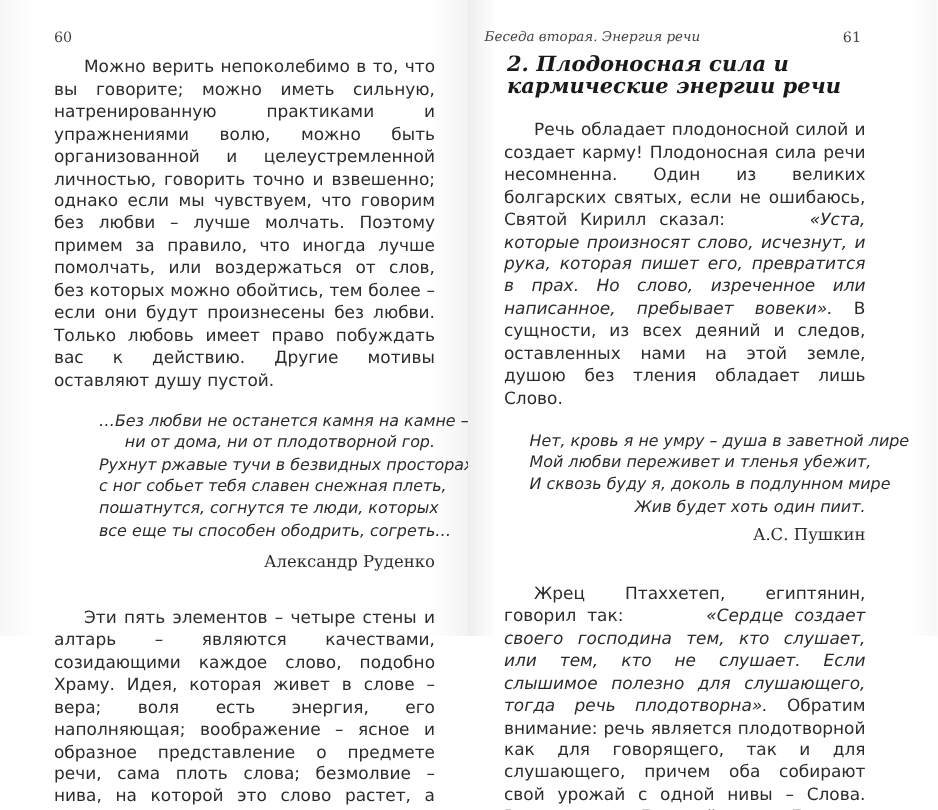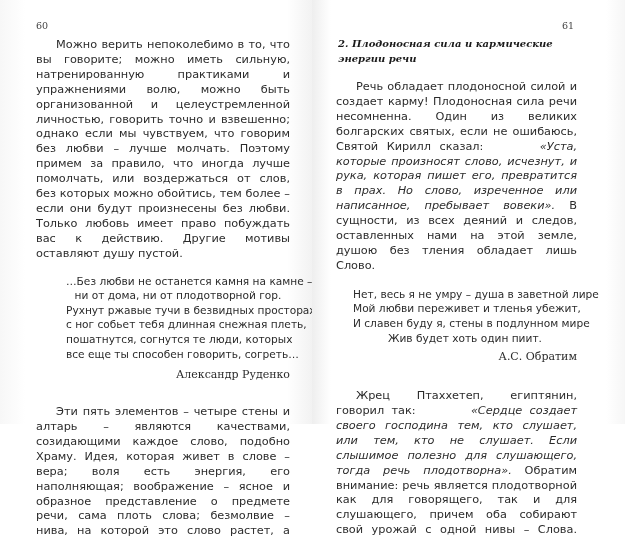--- a/index.html
+++ b/index.html
@@ -34,29 +34,30 @@
     hyphens:manual;
   }
   .left .body { left:36px; width:254px; top:38px; }
   .right .body { left:24px; width:241px; top:36px; }
 
   p { margin:0; }
   p.indent { text-indent:20px; }
   .heading {
     font-family:"DejaVu Serif", serif;
     font-weight:bold; font-style:italic;
-    font-size:10px; line-height:15px;
+    font-size:14px; line-height:15px;
     color:#1a1a1a;
     margin:0 0 14px 2px;
     text-align:left;
   }
   .verse {
     font-family:"DejaVu Sans", sans-serif;
+    font-style:italic;
     font-size:10.6px; line-height:14.6px;
-    text-align:center;
+    text-align:right;
     white-space:nowrap;
   }
   .left .verse { margin:12px 0 0 30px; }
   .right .verse { margin:13px 0 0 17px; }
   .attribution {
     font-family:"DejaVu Serif", serif;
     font-size:11px; text-align:right;
   }
   .left .attribution { margin:7px 0 22px 0; }
   .right .attribution { margin:5px 0 24px 0; }
@@ -68,43 +69,44 @@
 <div class="page left">
   <div class="running-head page-num">60</div>
 
   <div class="body">
     <p class="indent">Можно верить непоколебимо в то, что вы говорите; можно иметь сильную, натренированную практиками и упражнениями волю, можно быть организованной и целеустремленной личностью, говорить точно и взвешенно; однако если мы чувствуем, что говорим без любви – лучше молчать. Поэтому примем за правило, что иногда лучше помолчать, или воздержаться от слов, без которых можно обойтись, тем более – если они будут произнесены без любви. Только любовь имеет право побуждать вас к действию. Другие мотивы оставляют душу пустой.</p>
 
     <div class="verse">
       <div>…Без любви не останется камня на камне –</div>
       <div>ни от дома, ни от плодотворной гор.</div>
       <div>Рухнут ржавые тучи в безвидных просторах,</div>
-      <div>с ног собьет тебя длинная снежная плеть,</div>
+      <div>с ног собьет тебя славен снежная плеть,</div>
       <div>пошатнутся, согнутся те люди, которых</div>
-      <div>все еще ты способен говорить, согреть…</div>
+      <div>все еще ты способен ободрить, согреть…</div>
     </div>
     <div class="attribution">Александр Руденко</div>
 
     <p class="indent">Эти пять элементов – четыре стены и алтарь – являются качествами, созидающими каждое слово, подобно Храму. Идея, которая живет в слове – вера; воля есть энергия, его наполняющая; воображение – ясное и образное представление о предмете речи, сама плоть слова; безмолвие – нива, на которой это слово растет, а Любовь – его дыхание и кровь.</p>
 
   </div>
 </div>
 
 <div class="page right">
+  <div class="running-head section-title">Беседа вторая. Энергия речи</div>
   <div class="running-head page-num">61</div>
 
   <div class="body">
     <div class="heading">2. Плодоносная сила и кармические энергии речи</div>
 
     <p class="indent"><span>Речь обладает плодоносной силой и создает карму! Плодоносная сила речи несомненна. Один из великих болгарских святых, если не ошибаюсь, Святой Кирилл сказал: </span><span class="it">«Уста, которые произносят слово, исчезнут, и рука, которая пишет его, превратится в прах. Но слово, изреченное или написанное, пребывает вовеки».</span><span> В сущности, из всех деяний и следов, оставленных нами на этой земле, душою без тления обладает лишь Слово.</span></p>
 
     <div class="verse">
-      <div>Нет, весь я не умру – душа в заветной лире</div>
+      <div>Нет, кровь я не умру – душа в заветной лире</div>
       <div>Мой любви переживет и тленья убежит,</div>
-      <div>И славен буду я, стены в подлунном мире</div>
+      <div>И сквозь буду я, доколь в подлунном мире</div>
       <div>Жив будет хоть один пиит.</div>
     </div>
-    <div class="attribution">А.С. Обратим</div>
+    <div class="attribution">А.С. Пушкин</div>
 
 
     <p class="indent"><span>Жрец Птаххетеп, египтянин, говорил так: </span><span class="it">«Сердце создает своего господина тем, кто слушает, или тем, кто не слушает. Если слышимое полезно для слушающего, тогда речь плодотворна».</span><span> Обратим внимание: речь является плодотворной как для говорящего, так и для слушающего, причем оба собирают свой урожай с одной нивы – Слова. Вспомним и Девятый знак Единого Учения: </span></p>
   </div>
 </div>
 
 </body></html>

